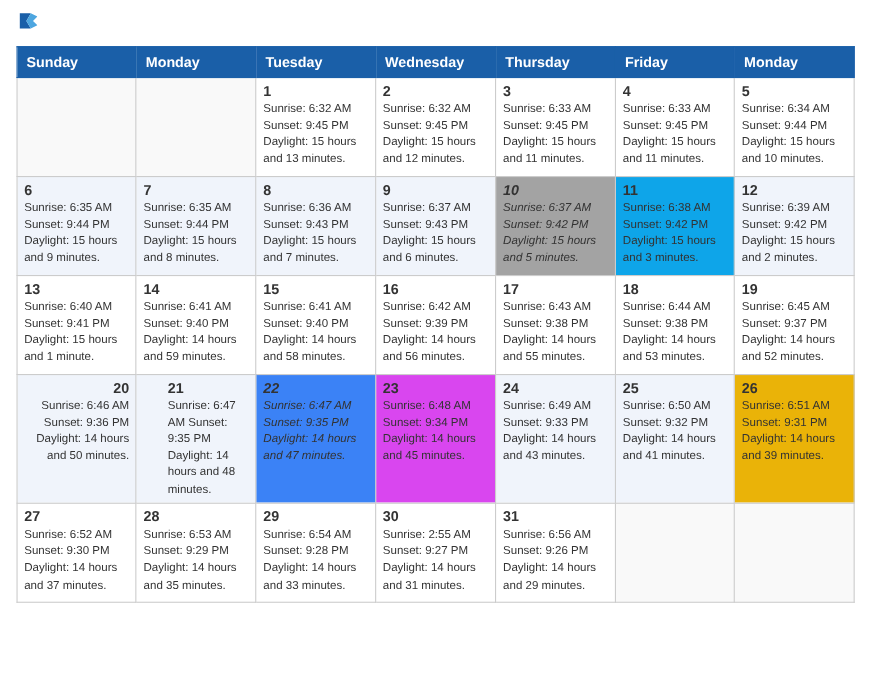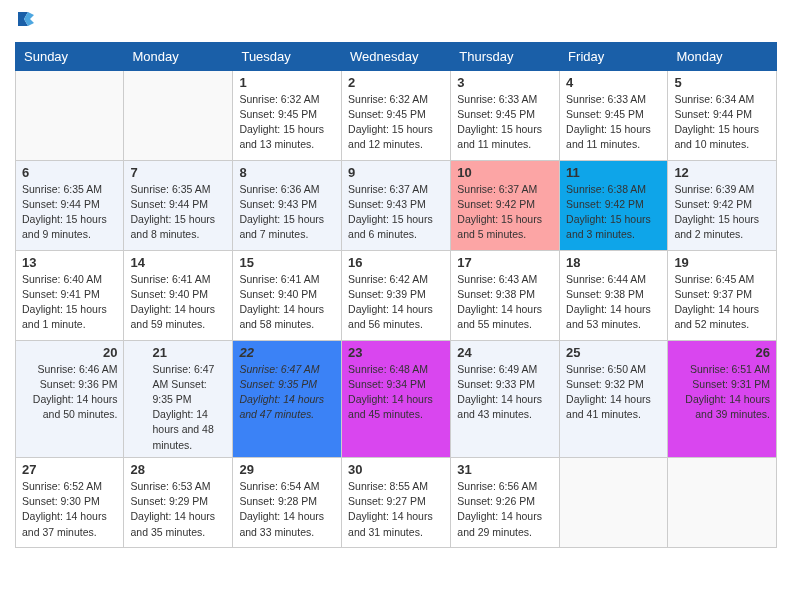--- a/index.html
+++ b/index.html
@@ -49,21 +49,21 @@
       width: 100%;
       border-collapse: collapse;
       border: 1px solid #ccc;
     }
     .calendar th {
       background-color: #1a5fa8;
       color: white;
       text-align: left;
       padding: 6px 8px;
       font-size: 13px;
-      font-weight: normal;
+      font-weight: bold;
       border: 1px solid #1a5fa8;
     }
     .calendar td {
       border: 1px solid #ccc;
       vertical-align: top;
       padding: 4px 6px;
       width: 110px;
       min-height: 80px;
       height: 90px;
       background: #fff;
@@ -184,21 +184,21 @@
 Daylight: 15 hours
 and 7 minutes.</div>
         </td>
         <td style="background: rgb(240, 244, 251);">
           <span class="day-num">9</span>
           <div class="day-info">Sunrise: 6:37 AM
 Sunset: 9:43 PM
 Daylight: 15 hours
 and 6 minutes.</div>
         </td>
-        <td style="background: #fca5a5;">
+        <td style="background: #a3a3a3; font-style: italic;">
           <span class="day-num">10</span>
           <div class="day-info">Sunrise: 6:37 AM
 Sunset: 9:42 PM
 Daylight: 15 hours
 and 5 minutes.</div>
         </td>
         <td style="background: #0ea5e9;">
           <span class="day-num">11</span>
           <div class="day-info">Sunrise: 6:38 AM
 Sunset: 9:42 PM
@@ -300,21 +300,21 @@
 Daylight: 14 hours
 and 43 minutes.</div>
         </td>
         <td style="background: rgb(240, 244, 251); margin-top: 48px;">
           <span class="day-num">25</span>
           <div class="day-info">Sunrise: 6:50 AM
 Sunset: 9:32 PM
 Daylight: 14 hours
 and 41 minutes.</div>
         </td>
-        <td style="background: #d946ef; text-align: right;">
+        <td style="background: #eab308;">
           <span class="day-num">26</span>
           <div class="day-info">Sunrise: 6:51 AM
 Sunset: 9:31 PM
 Daylight: 14 hours
 and 39 minutes.</div>
         </td>
       </tr>
       <tr>
         <td>
           <span class="day-num">27</span>
@@ -332,21 +332,21 @@
         </td>
         <td>
           <span class="day-num">29</span>
           <div class="day-info">Sunrise: 6:54 AM
 Sunset: 9:28 PM
 Daylight: 14 hours
 and 33 minutes.</div>
         </td>
         <td>
           <span class="day-num">30</span>
-          <div class="day-info">Sunrise: 8:55 AM
+          <div class="day-info">Sunrise: 2:55 AM
 Sunset: 9:27 PM
 Daylight: 14 hours
 and 31 minutes.</div>
         </td>
         <td>
           <span class="day-num">31</span>
           <div class="day-info">Sunrise: 6:56 AM
 Sunset: 9:26 PM
 Daylight: 14 hours
 and 29 minutes.</div>

